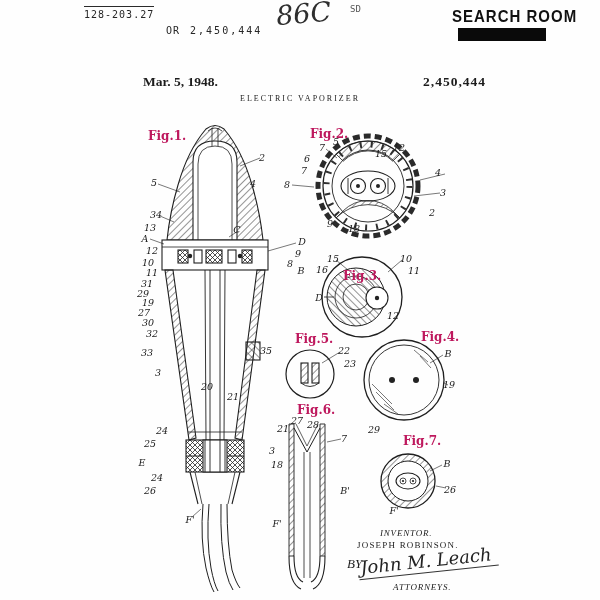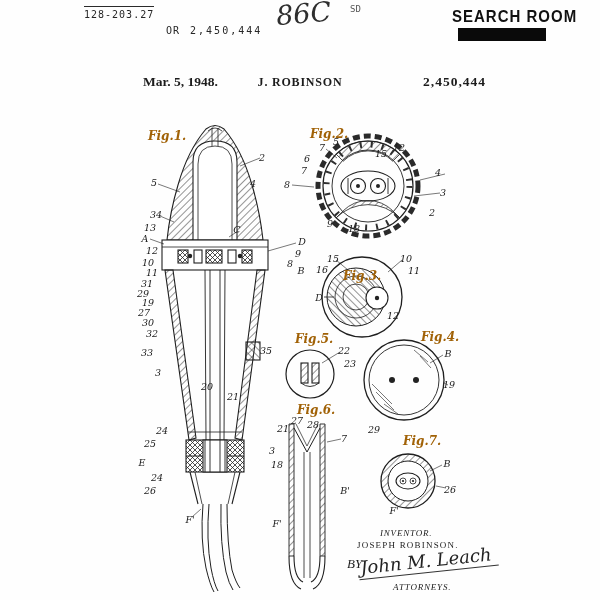--- a/index.html
+++ b/index.html
@@ -30,22 +30,22 @@
                font-size:12px; letter-spacing:0.8px; }
   .hdr-num   { left:423px; top:74px; font-weight:700; font-size:13.5px; letter-spacing:1px; }
   .hdr-title { left:0; top:94px; width:600px; text-align:center; font-size:8px;
                letter-spacing:2px; color:#222; }
   .hdr-filed { left:0; top:108px; width:600px; text-align:center; font-size:8px;
                letter-spacing:0.6px; color:#222; }
 
   
   .drawing-svg { left:0; top:0; width:600px; height:600px; }
   .anno-layer  { left:0; top:0; width:600px; height:600px; pointer-events:none; }
-  .figlabel { position:absolute; font-family:"DejaVu Serif", serif; font-style:italic;
-              font-weight:700; font-size:12px; color:#a16207; white-space:nowrap; }
+  .figlabel { position:absolute; font-family:"DejaVu Serif", serif; 
+              font-weight:700; font-size:12px; color:#be185d; white-space:nowrap; }
   .callout  { position:absolute; transform:translate(-50%,-50%);
               font-family:"DejaVu Serif", serif; font-style:italic; font-size:9.5px;
               color:#202020; white-space:nowrap; }
 
   
   .sig-inventor  { left:380px; top:528px; font-style:italic; font-size:9px; letter-spacing:0.8px; }
   .sig-name      { left:357px; top:540px; font-size:9px; letter-spacing:1.2px; }
   .sig-by        { left:347px; top:556px; font-style:italic; font-size:13px; }
   .sig-script    { left:358px; top:550px; font-family:"DejaVu Serif", serif; font-style:italic;
                    font-size:18px; color:#222; transform:rotate(-6deg);
@@ -58,22 +58,22 @@
 <div class="page">
 
   <span class="abs stamp-class">128-203.27</span>
   <span class="abs stamp-or"><span>OR</span><span class="num">2,450,444</span></span>
   <span class="abs stamp-hand">86C</span>
   <span class="abs stamp-sd">SD</span>
   <span class="abs stamp-search">SEARCH ROOM</span>
   <div class="abs redaction"></div>
 
   <span class="abs hdr-date">Mar. 5, 1948.</span>
-  <span class="abs hdr-inv">J. ROBINSON</span>
   <span class="abs hdr-num">2,450,444</span>
+  <div class="abs hdr-title">ELECTRIC VAPORIZER</div>
 
   <svg class="abs drawing-svg" viewBox="0 0 600 600" xmlns="http://www.w3.org/2000/svg">
     <defs>
       <pattern id="h1" width="5" height="5" patternUnits="userSpaceOnUse" patternTransform="rotate(45)">
         <line x1="0" y1="0" x2="0" y2="5" stroke="#2b2b2b" stroke-width="1"></line>
       </pattern>
       <pattern id="h2" width="5" height="5" patternUnits="userSpaceOnUse" patternTransform="rotate(-45)">
         <line x1="0" y1="0" x2="0" y2="5" stroke="#2b2b2b" stroke-width="1"></line>
       </pattern>
       <pattern id="xh" width="5" height="5" patternUnits="userSpaceOnUse">

